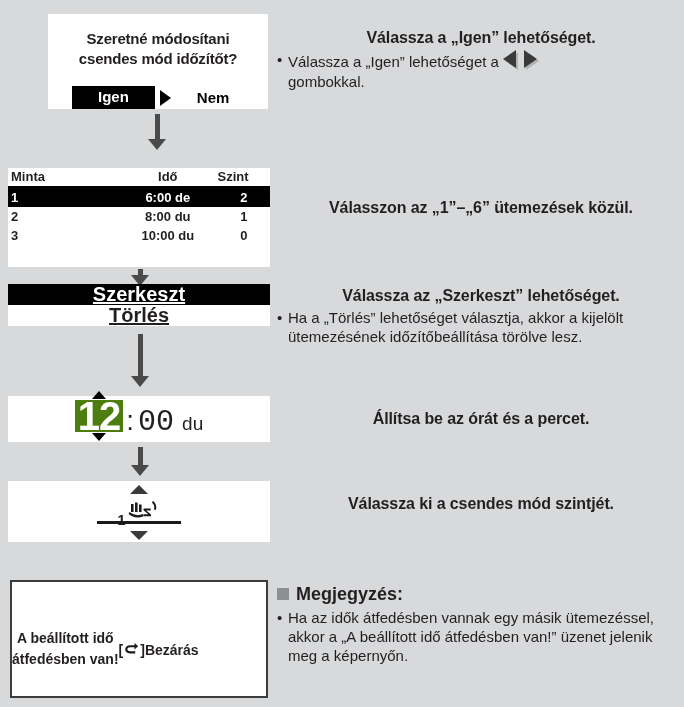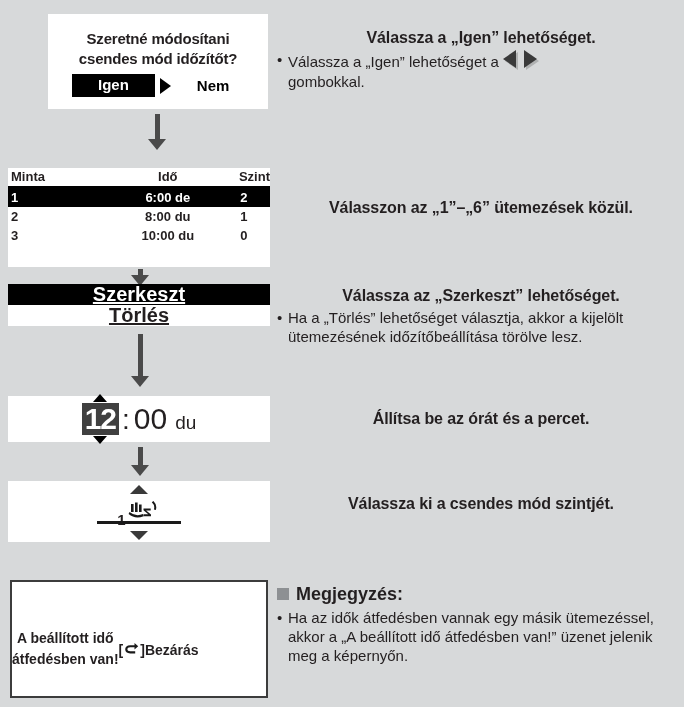--- a/index.html
+++ b/index.html
@@ -24,21 +24,21 @@
   
   #panel-confirm{
     left:48px;top:14px;width:220px;height:95px;
     display:flex;flex-direction:column;align-items:center;justify-content:flex-start;
   }
   #panel-confirm .q{
     font-size:15px;font-weight:bold;line-height:20px;text-align:center;
     margin-top:15px;letter-spacing:-0.2px;
   }
   .choices{
-    position:absolute;left:0;bottom:12px;width:100%;
+    position:absolute;left:0;bottom:0;width:100%;
     display:flex;align-items:center;
   }
   .choice-yes{
     margin-left:24px;
     background:#000;color:#fff;font-weight:bold;font-size:15px;
     padding:2px 26px 3px 26px;line-height:18px;
   }
   .caret-right{
     width:0;height:0;margin-left:5px;
     border-top:8px solid transparent;border-bottom:8px solid transparent;
@@ -65,21 +65,21 @@
   }
   table.sched{
     border-collapse:collapse;width:100%;font-size:13px;font-weight:bold;
     table-layout:fixed;
   }
   table.sched th{
     text-align:left;padding:1px 0 2px 3px;border-bottom:2px solid #000;
     font-size:13px;font-weight:bold;
   }
   table.sched th.c{text-align:center;padding-left:0;}
-  table.sched th.r{text-align:right;padding-left:0;}
+  table.sched th.r{text-align:left;padding-left:0;}
   table.sched td{padding:1px 0 1px 3px;font-size:13px;line-height:17px;}
   table.sched td.c{text-align:center;padding-left:0;}
   table.sched td.r{text-align:center;padding-left:0;}
   table.sched tr.sel td{background:#000;color:#fff;}
 
   
   #panel-menu{
     left:8px;top:284px;width:262px;height:42px;
   }
   .menu-row{
@@ -87,32 +87,32 @@
   }
   .menu-row.sel{background:#000;color:#fff;}
 
   
   #panel-time{
     left:8px;top:396px;width:262px;height:46px;
     display:flex;align-items:center;justify-content:center;
   }
   .timewrap{position:relative;display:flex;align-items:baseline;}
   .hour-box{
-    position:relative;background:#404040;color:#fff;
-    font-size:30px;font-weight:bold;line-height:32px;
+    position:relative;background:#4d7c0f;color:#fff;
+    font-size:40px;font-weight:bold;line-height:32px;
     padding:0 3px;letter-spacing:-1px;
   }
   .tri-up,.tri-dn{
     position:absolute;left:50%;transform:translateX(-50%);
     width:0;height:0;border-left:7px solid transparent;border-right:7px solid transparent;
   }
   .tri-up{top:-9px;border-bottom:8px solid #000;}
   .tri-dn{bottom:-9px;border-top:8px solid #000;}
   .colon{font-size:28px;font-weight:400;margin:0 4px 0 3px;line-height:32px;}
-  .minutes{font-size:30px;font-weight:400;line-height:32px;letter-spacing:0px;}
+  .minutes{font-size:30px;font-weight:400;line-height:32px;letter-spacing:0px;font-family:Liberation Mono, monospace;}
   .ampm{font-size:19px;font-weight:400;margin-left:8px;}
 
   
   #panel-level{
     left:8px;top:481px;width:262px;height:61px;
     display:flex;align-items:center;justify-content:center;
   }
   .lvlwrap{position:relative;width:96px;height:54px;}
   .lvl-tri-up,.lvl-tri-dn{
     position:absolute;left:50%;transform:translateX(-50%);

